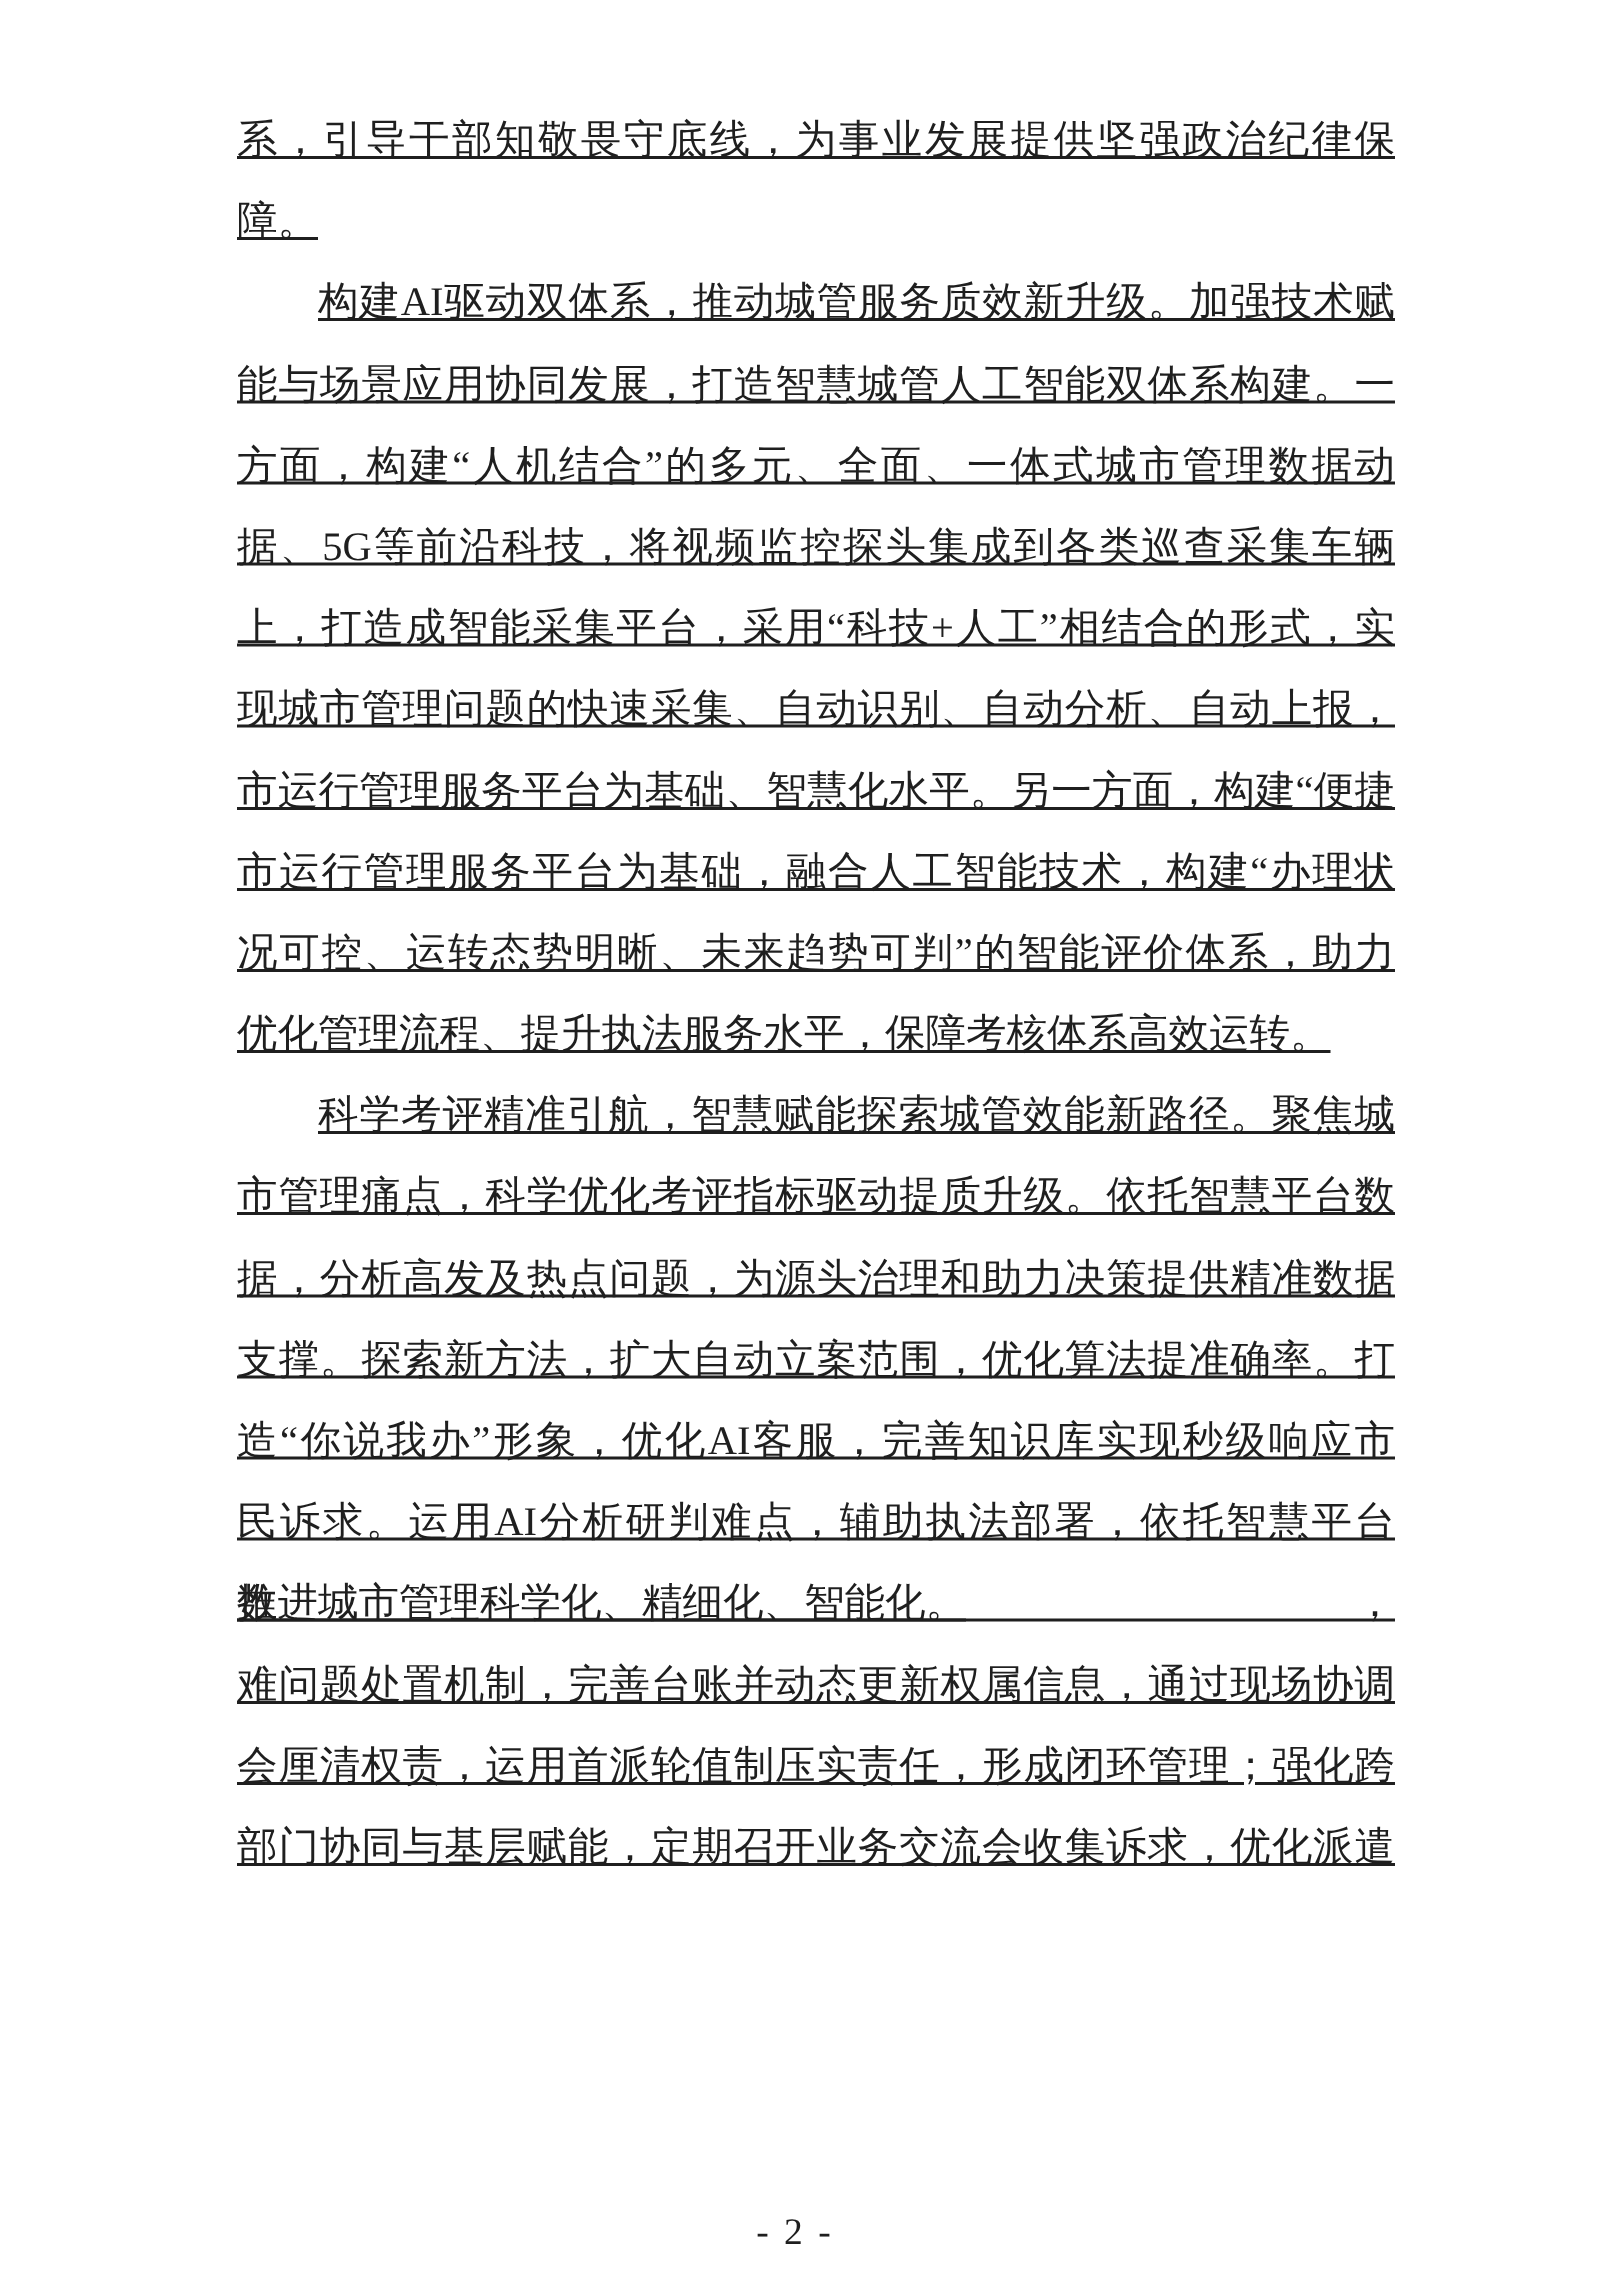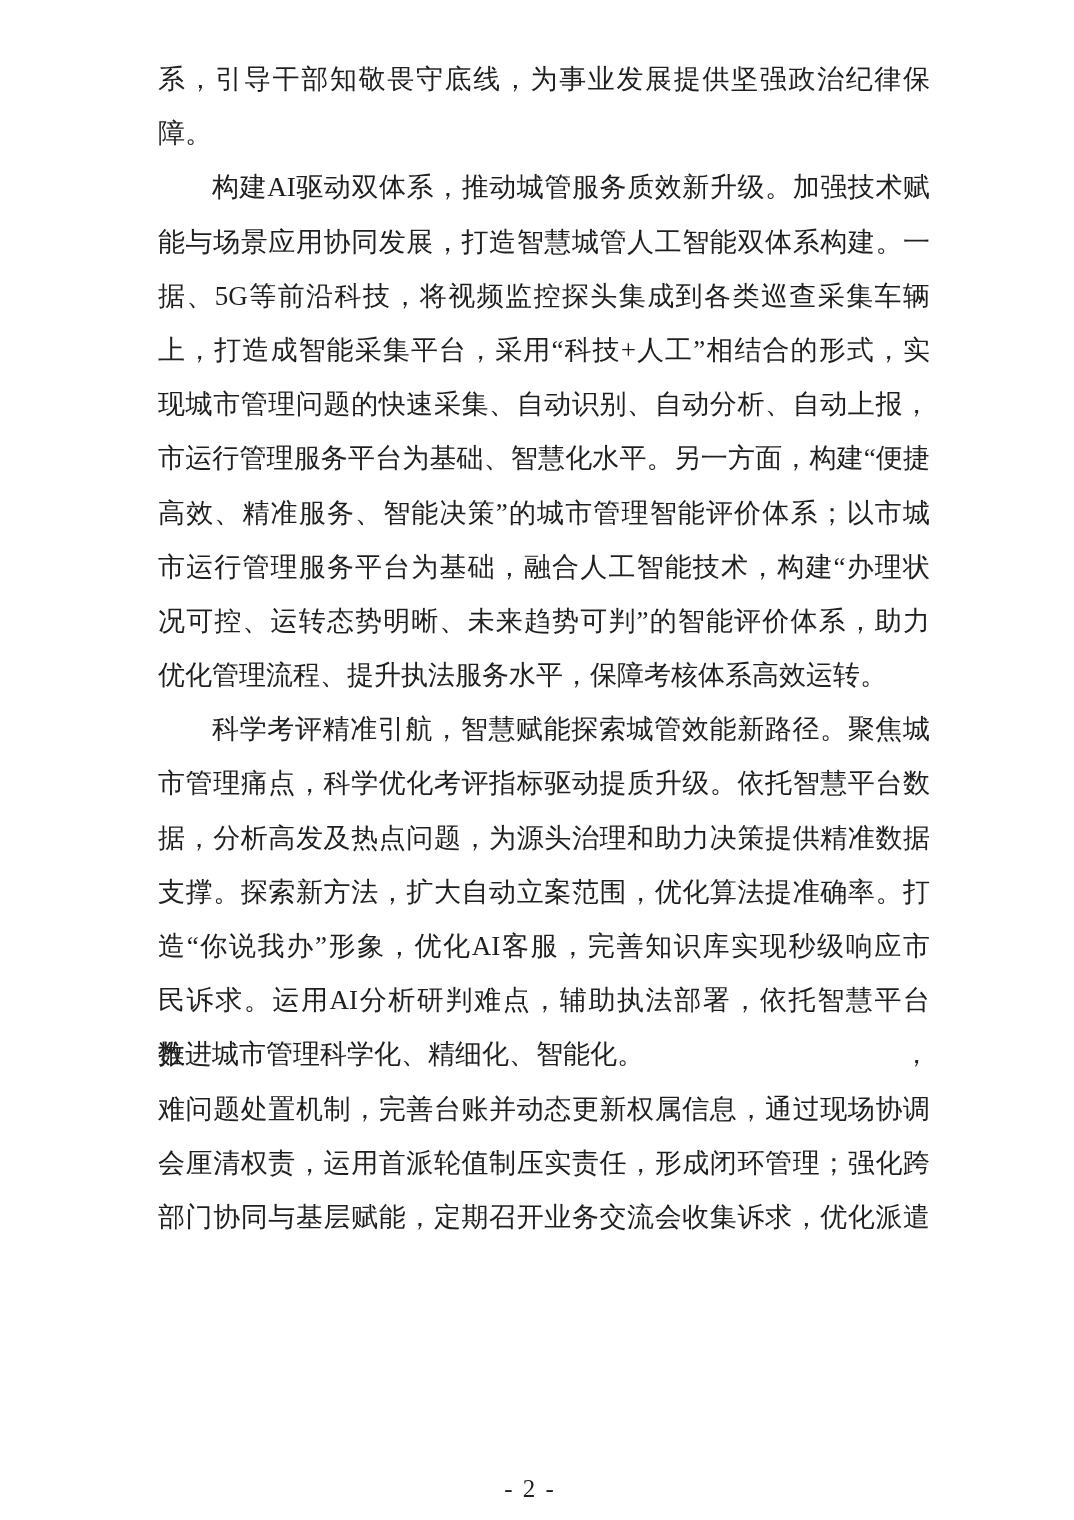--- a/index.html
+++ b/index.html
@@ -14,25 +14,26 @@
     position: relative;
     width: 1074px;
     height: 1520px;
     background: #ffffff;
     font-family: "Liberation Serif", "DejaVu Serif", serif;
     color: #1f1f1f;
   }
   .body-text {
     position: absolute;
     left: 158px;
-    top: 52px;
+    top: 66px;
     width: 772px;
     font-size: 27px;
     font-weight: 400;
     letter-spacing: 0;
+    text-decoration: underline;
   }
   .line {
     height: 54.2px;
     line-height: 54.2px;
     text-align: justify;
     text-align-last: justify;
     text-justify: inter-character;
     white-space: normal;
     overflow: visible;
   }
@@ -58,25 +59,25 @@
 </style>
 </head>
 <body>
 
 <div class="page">
   <div class="body-text">
     <div class="line">系，引导干部知敬畏守底线，为事业发展提供坚强政治纪律保</div>
     <div class="line end">障。</div>
     <div class="line ind">构建AI驱动双体系，推动城管服务质效新升级。加强技术赋</div>
     <div class="line">能与场景应用协同发展，打造智慧城管人工智能双体系构建。一</div>
+    <div class="line">方面，构建“人机结合”的多元、全面、一体式城市管理数据动</div>
     <div class="line">据、5G等前沿科技，将视频监控探头集成到各类巡查采集车辆</div>
     <div class="line">上，打造成智能采集平台，采用“科技+人工”相结合的形式，实</div>
     <div class="line">现城市管理问题的快速采集、自动识别、自动分析、自动上报，</div>
     <div class="line">市运行管理服务平台为基础、智慧化水平。另一方面，构建“便捷</div>
-    <div class="line">高效、精准服务、智能决策”的城市管理智能评价体系；以市城</div>
     <div class="line">市运行管理服务平台为基础，融合人工智能技术，构建“办理状</div>
     <div class="line">况可控、运转态势明晰、未来趋势可判”的智能评价体系，助力</div>
     <div class="line end">优化管理流程、提升执法服务水平，保障考核体系高效运转。</div>
     <div class="line ind">科学考评精准引航，智慧赋能探索城管效能新路径。聚焦城</div>
     <div class="line">市管理痛点，科学优化考评指标驱动提质升级。依托智慧平台数</div>
     <div class="line">据，分析高发及热点问题，为源头治理和助力决策提供精准数据</div>
     <div class="line">支撑。探索新方法，扩大自动立案范围，优化算法提准确率。打</div>
     <div class="line">造“你说我办”形象，优化AI客服，完善知识库实现秒级响应市</div>
     <div class="line">民诉求。运用AI分析研判难点，辅助执法部署，依托智慧平台数，</div>
     <div class="line end">推进城市管理科学化、精细化、智能化。</div>

